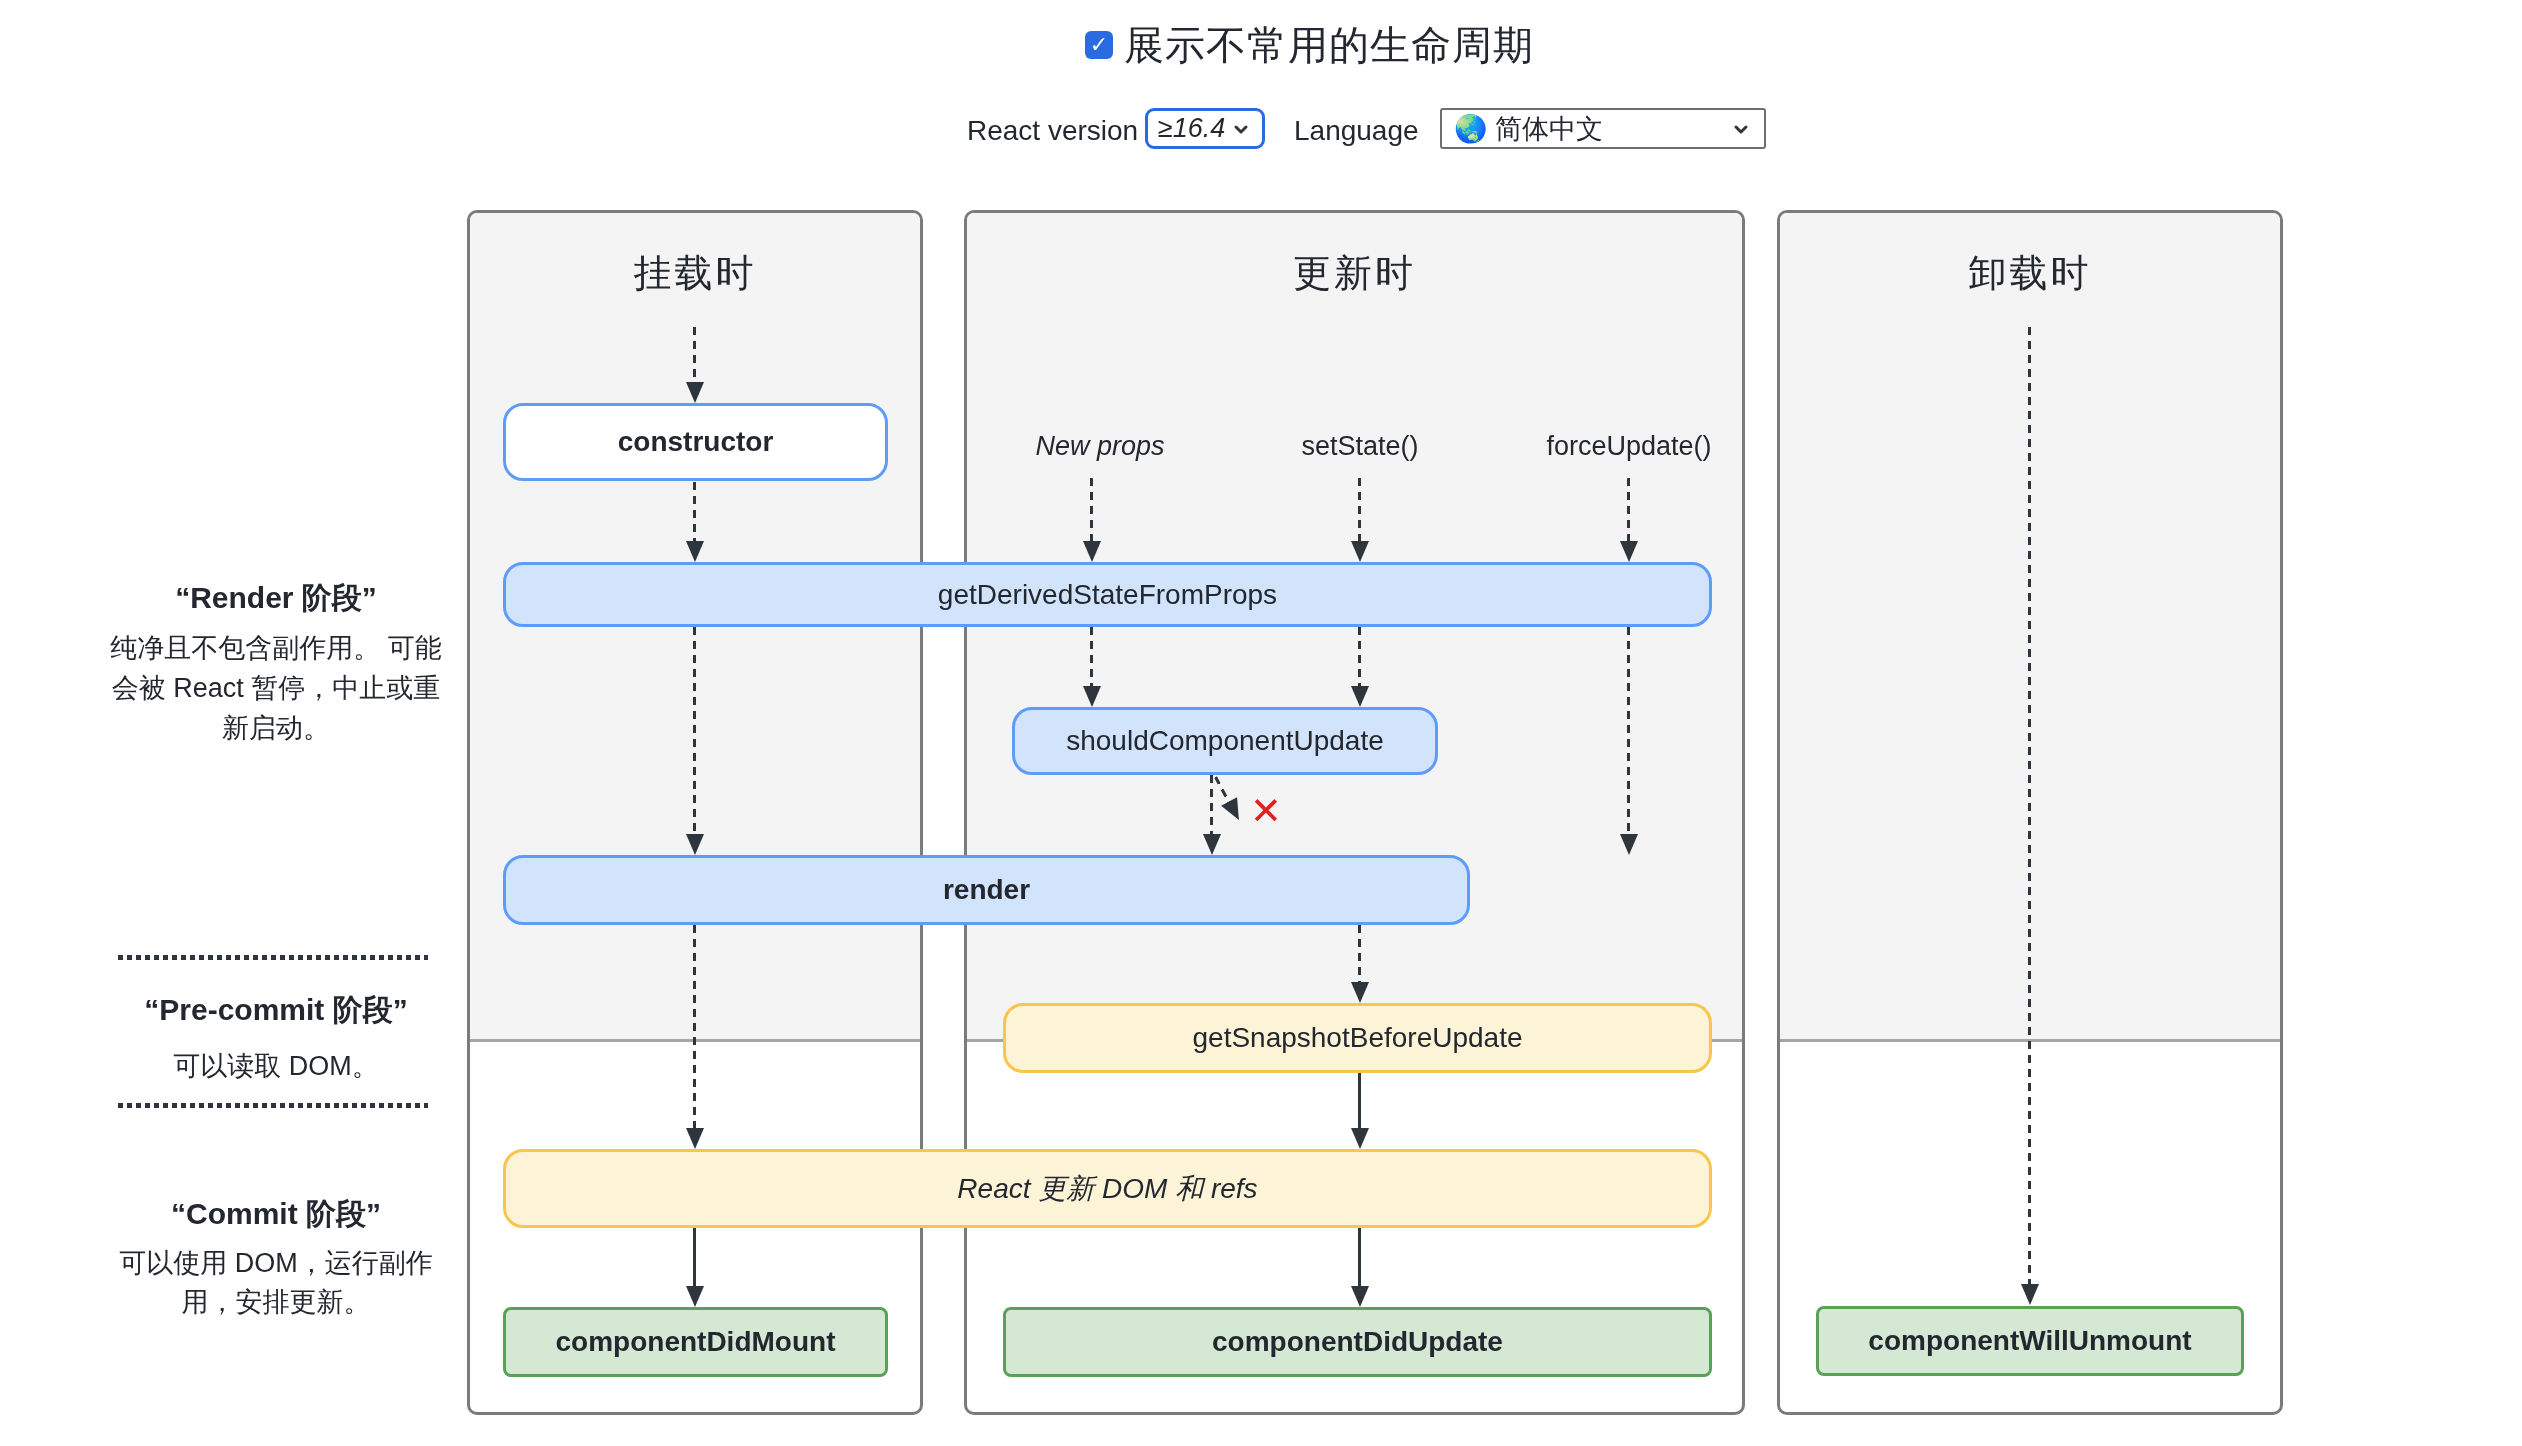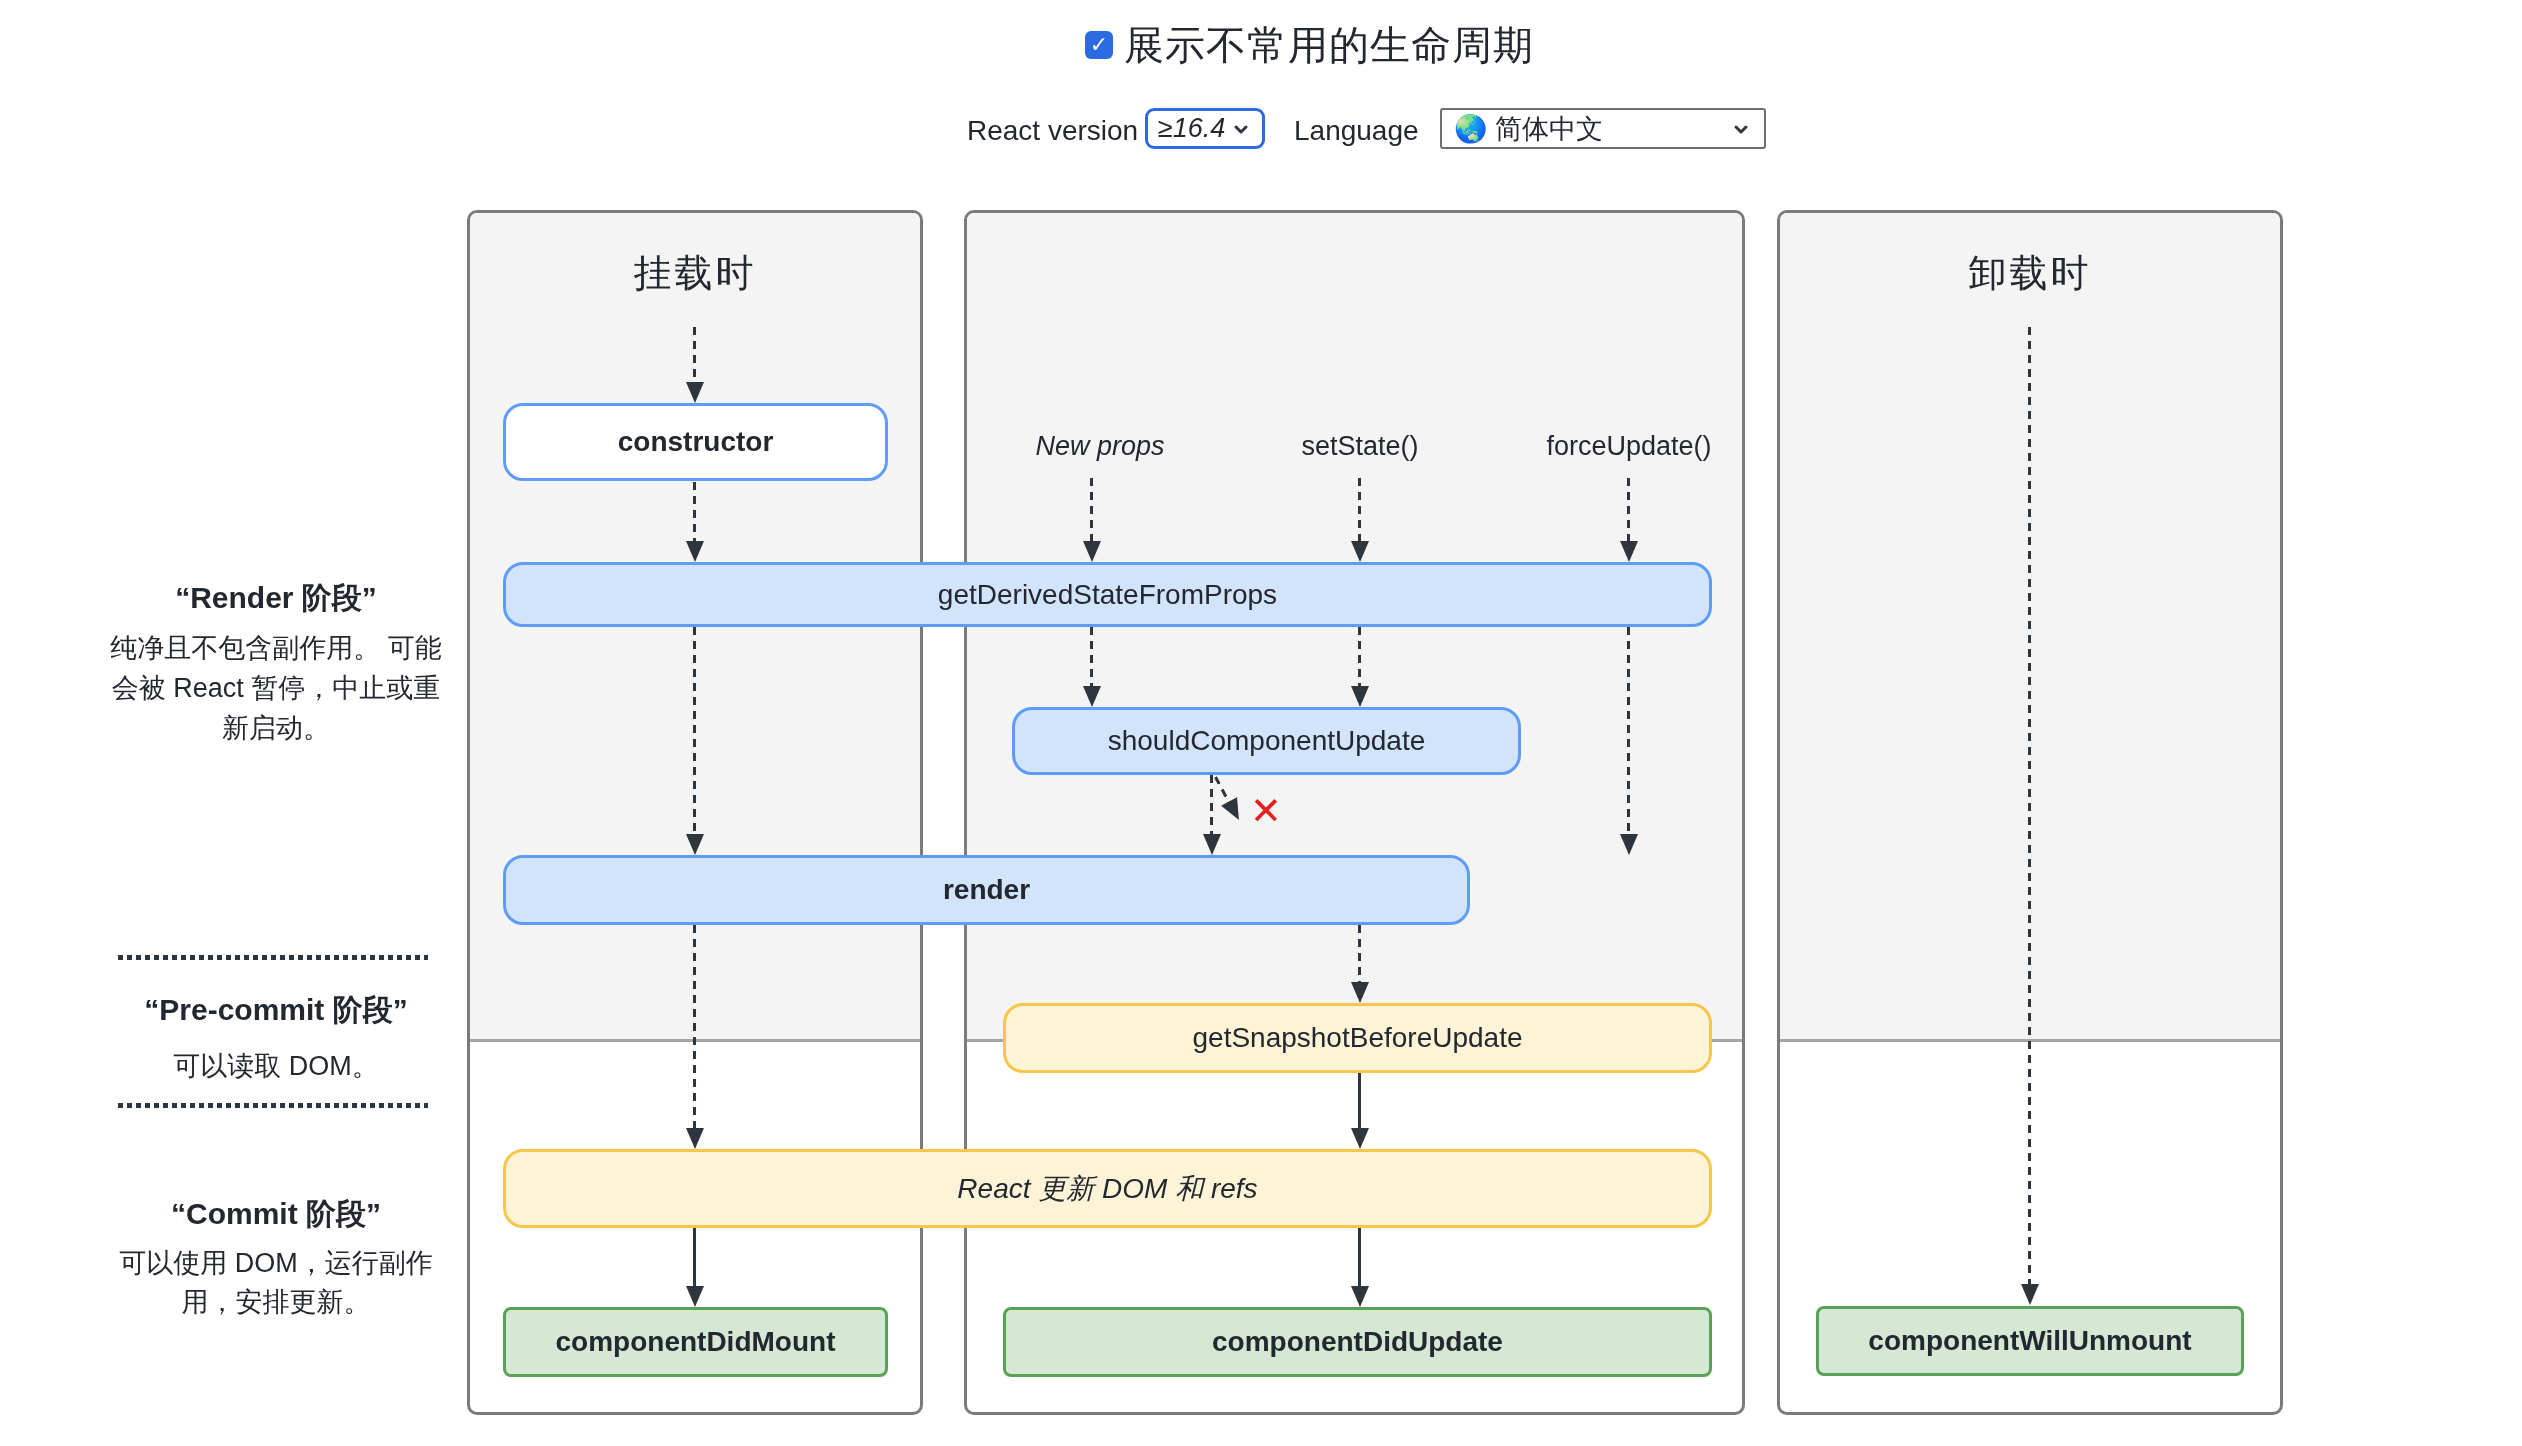--- a/index.html
+++ b/index.html
@@ -64,21 +64,21 @@
 
   
   .node{position:absolute;box-sizing:border-box;display:flex;align-items:center;justify-content:center;font-size:28px;border-radius:20px;z-index:3;cursor:pointer;}
   .b-blue{background:var(--blue-bg);border:3px solid var(--blue-border);}
   .b-white{background:#fff;border:3px solid var(--blue-border);}
   .b-yellow{background:var(--yellow-bg);border:3px solid var(--yellow-border);}
   .b-green{background:var(--green-bg);border:3px solid var(--green-border);border-radius:8px;}
   .bold{font-weight:700;} .ital{font-style:italic;}
   .n-constructor{left:503px;top:403px;width:385px;height:78px;}
   .n-gdsfp{left:503px;top:562px;width:1209px;height:65px;}
-  .n-scu{left:1012px;top:707px;width:509px;height:68px;}
+  .n-scu{left:1012px;top:707px;width:426px;height:68px;}
   .n-render{left:503px;top:855px;width:967px;height:70px;}
   .n-gsbu{left:1003px;top:1003px;width:709px;height:70px;}
   .n-reactdom{left:503px;top:1149px;width:1209px;height:79px;cursor:default;}
   .n-cdm{left:503px;top:1307px;width:385px;height:70px;}
   .n-cdu{left:1003px;top:1307px;width:709px;height:70px;}
   .n-cwu{left:1816px;top:1306px;width:428px;height:70px;}
 </style>
 </head>
 <body>
 
@@ -120,20 +120,21 @@
       <div class="col-top"></div>
     </div>
   <div class="col col-update">
       <div class="col-top"></div>
     </div>
   <div class="col col-unmount">
       <div class="col-top"></div>
     </div>
 
   <div class="col-title ct-mount">挂载时</div>
+  <div class="col-title ct-update">更新时</div>
   <div class="col-title ct-unmount">卸载时</div>
 
   <div class="trigger tg-new">New props</div>
   <div class="trigger tg-set">setState()</div>
   <div class="trigger tg-force">forceUpdate()</div>
 
   <div class="vline vdash" style="left:693px;top:327px;height:57px;"></div>
   <div class="ah" style="left:686px;top:382px;"></div>
   <div class="vline vdash" style="left:693px;top:482px;height:62px;"></div>
   <div class="ah" style="left:686px;top:541px;"></div>

